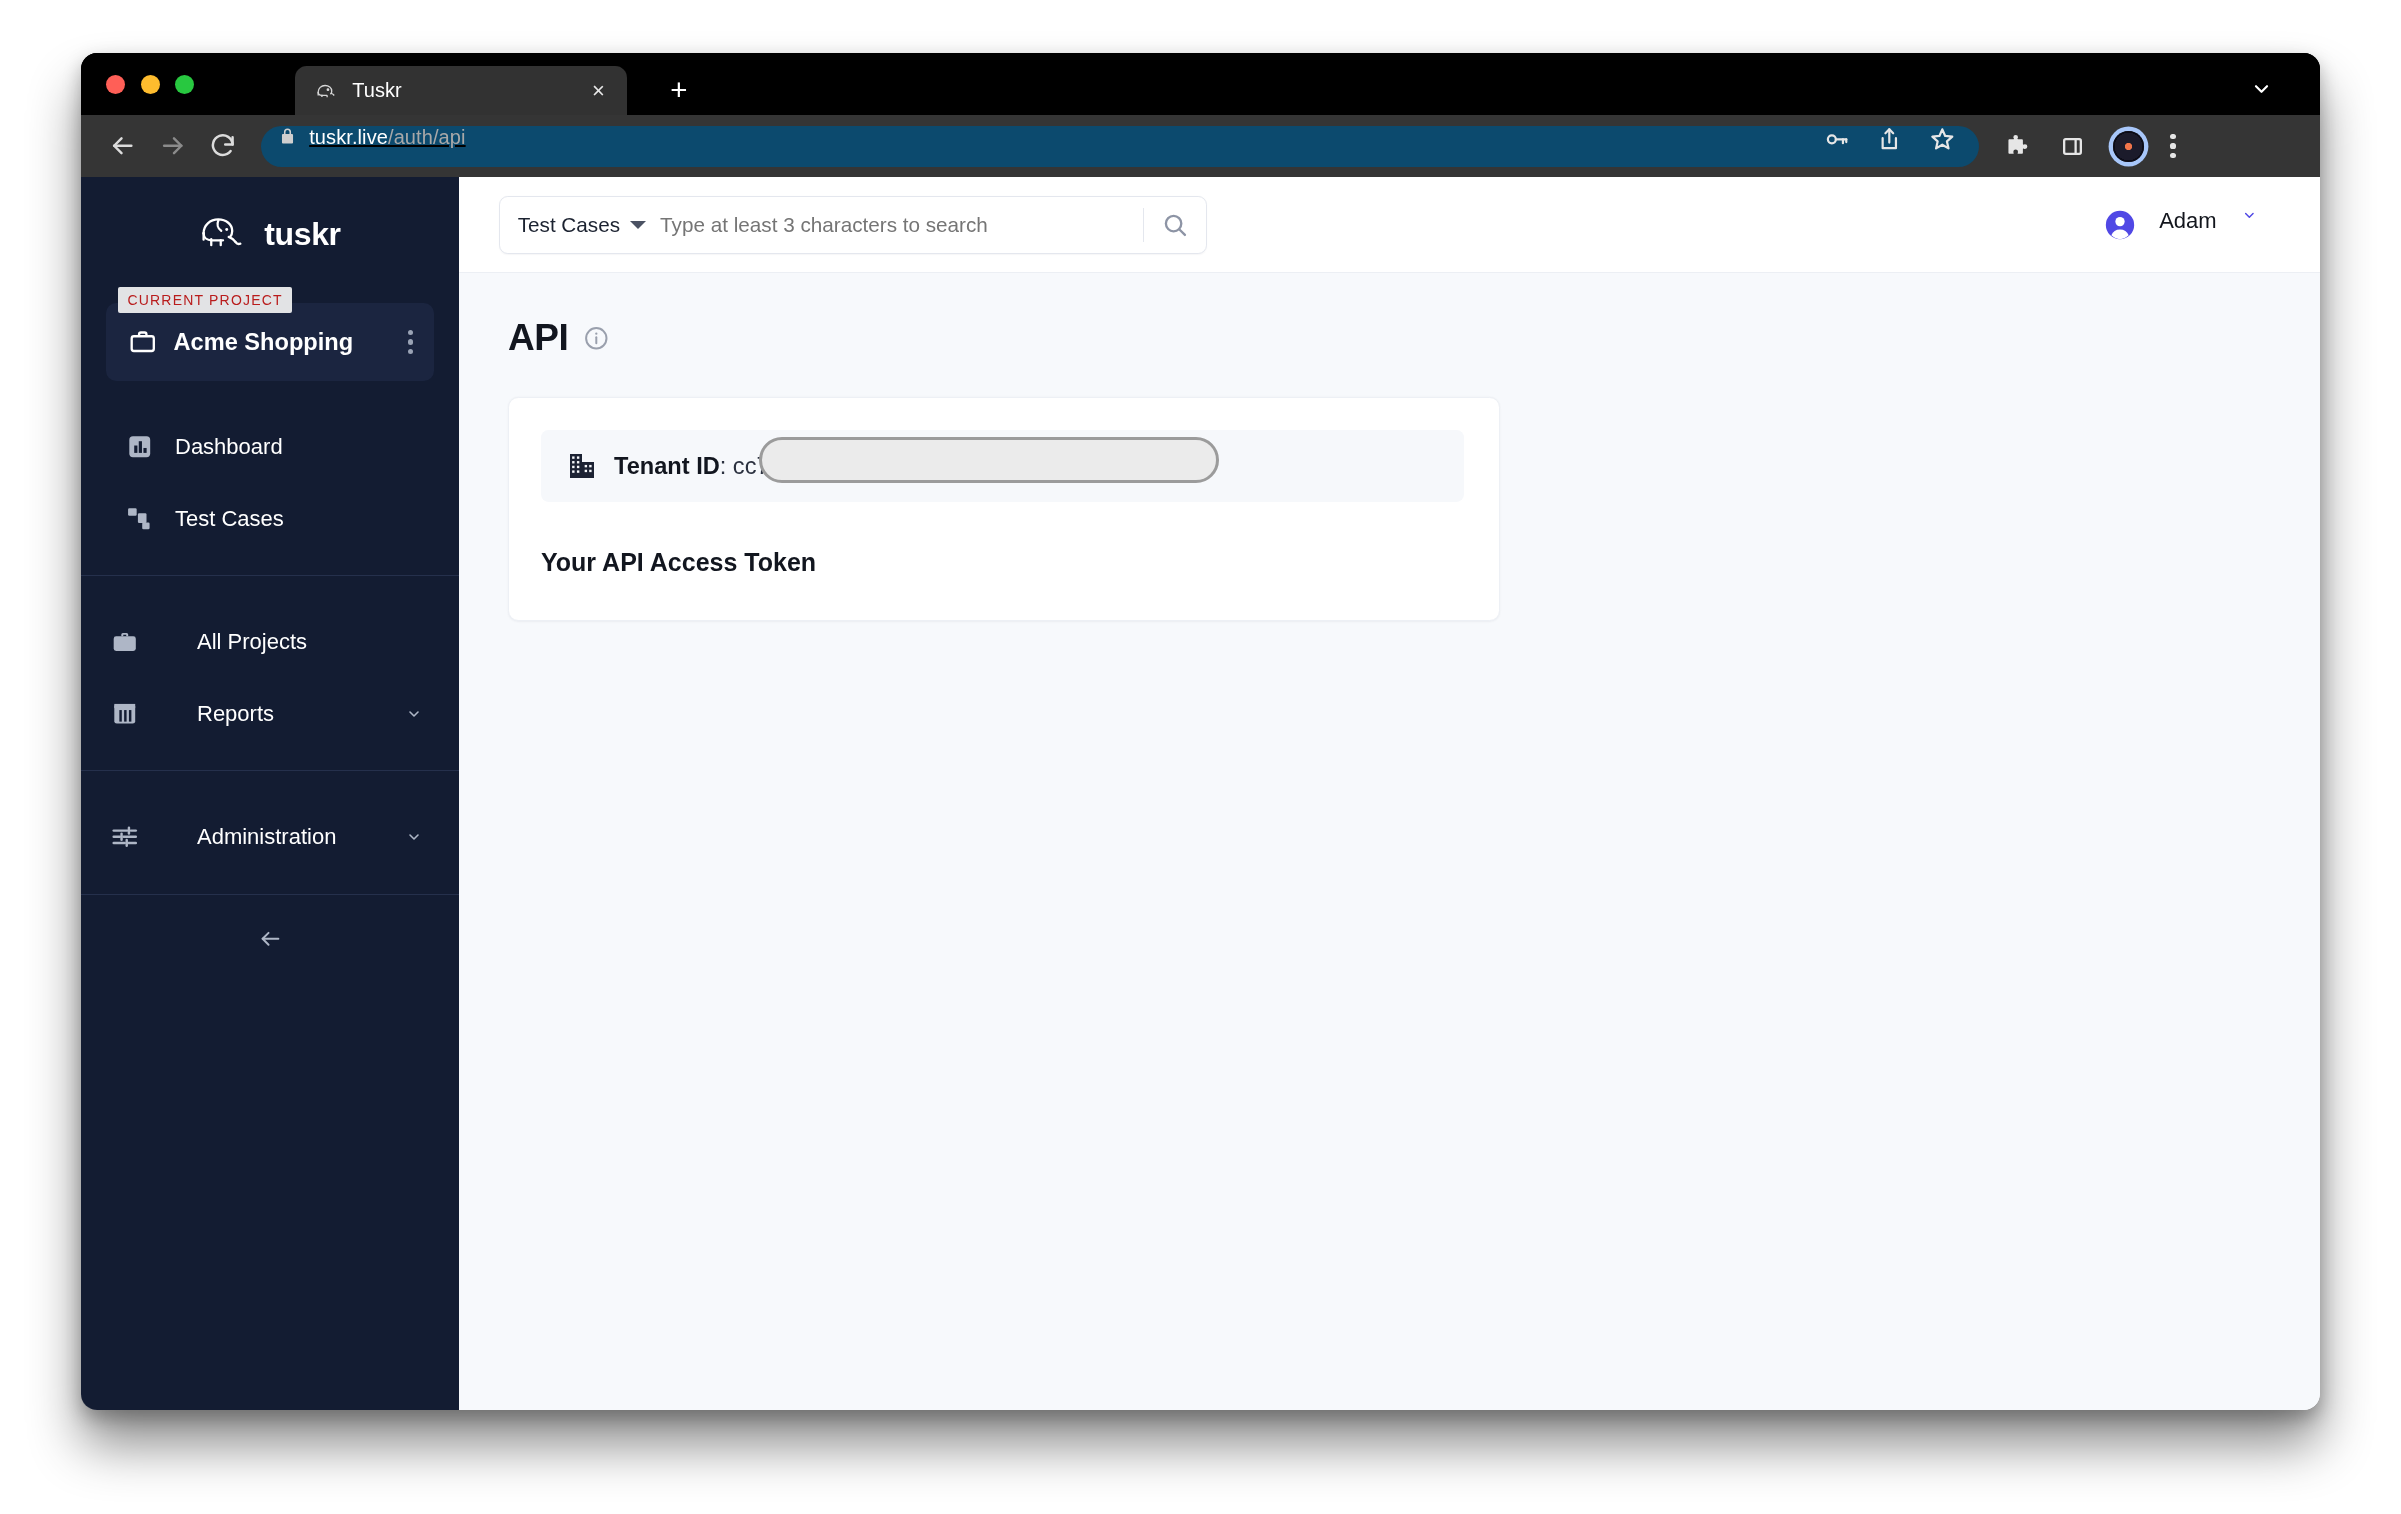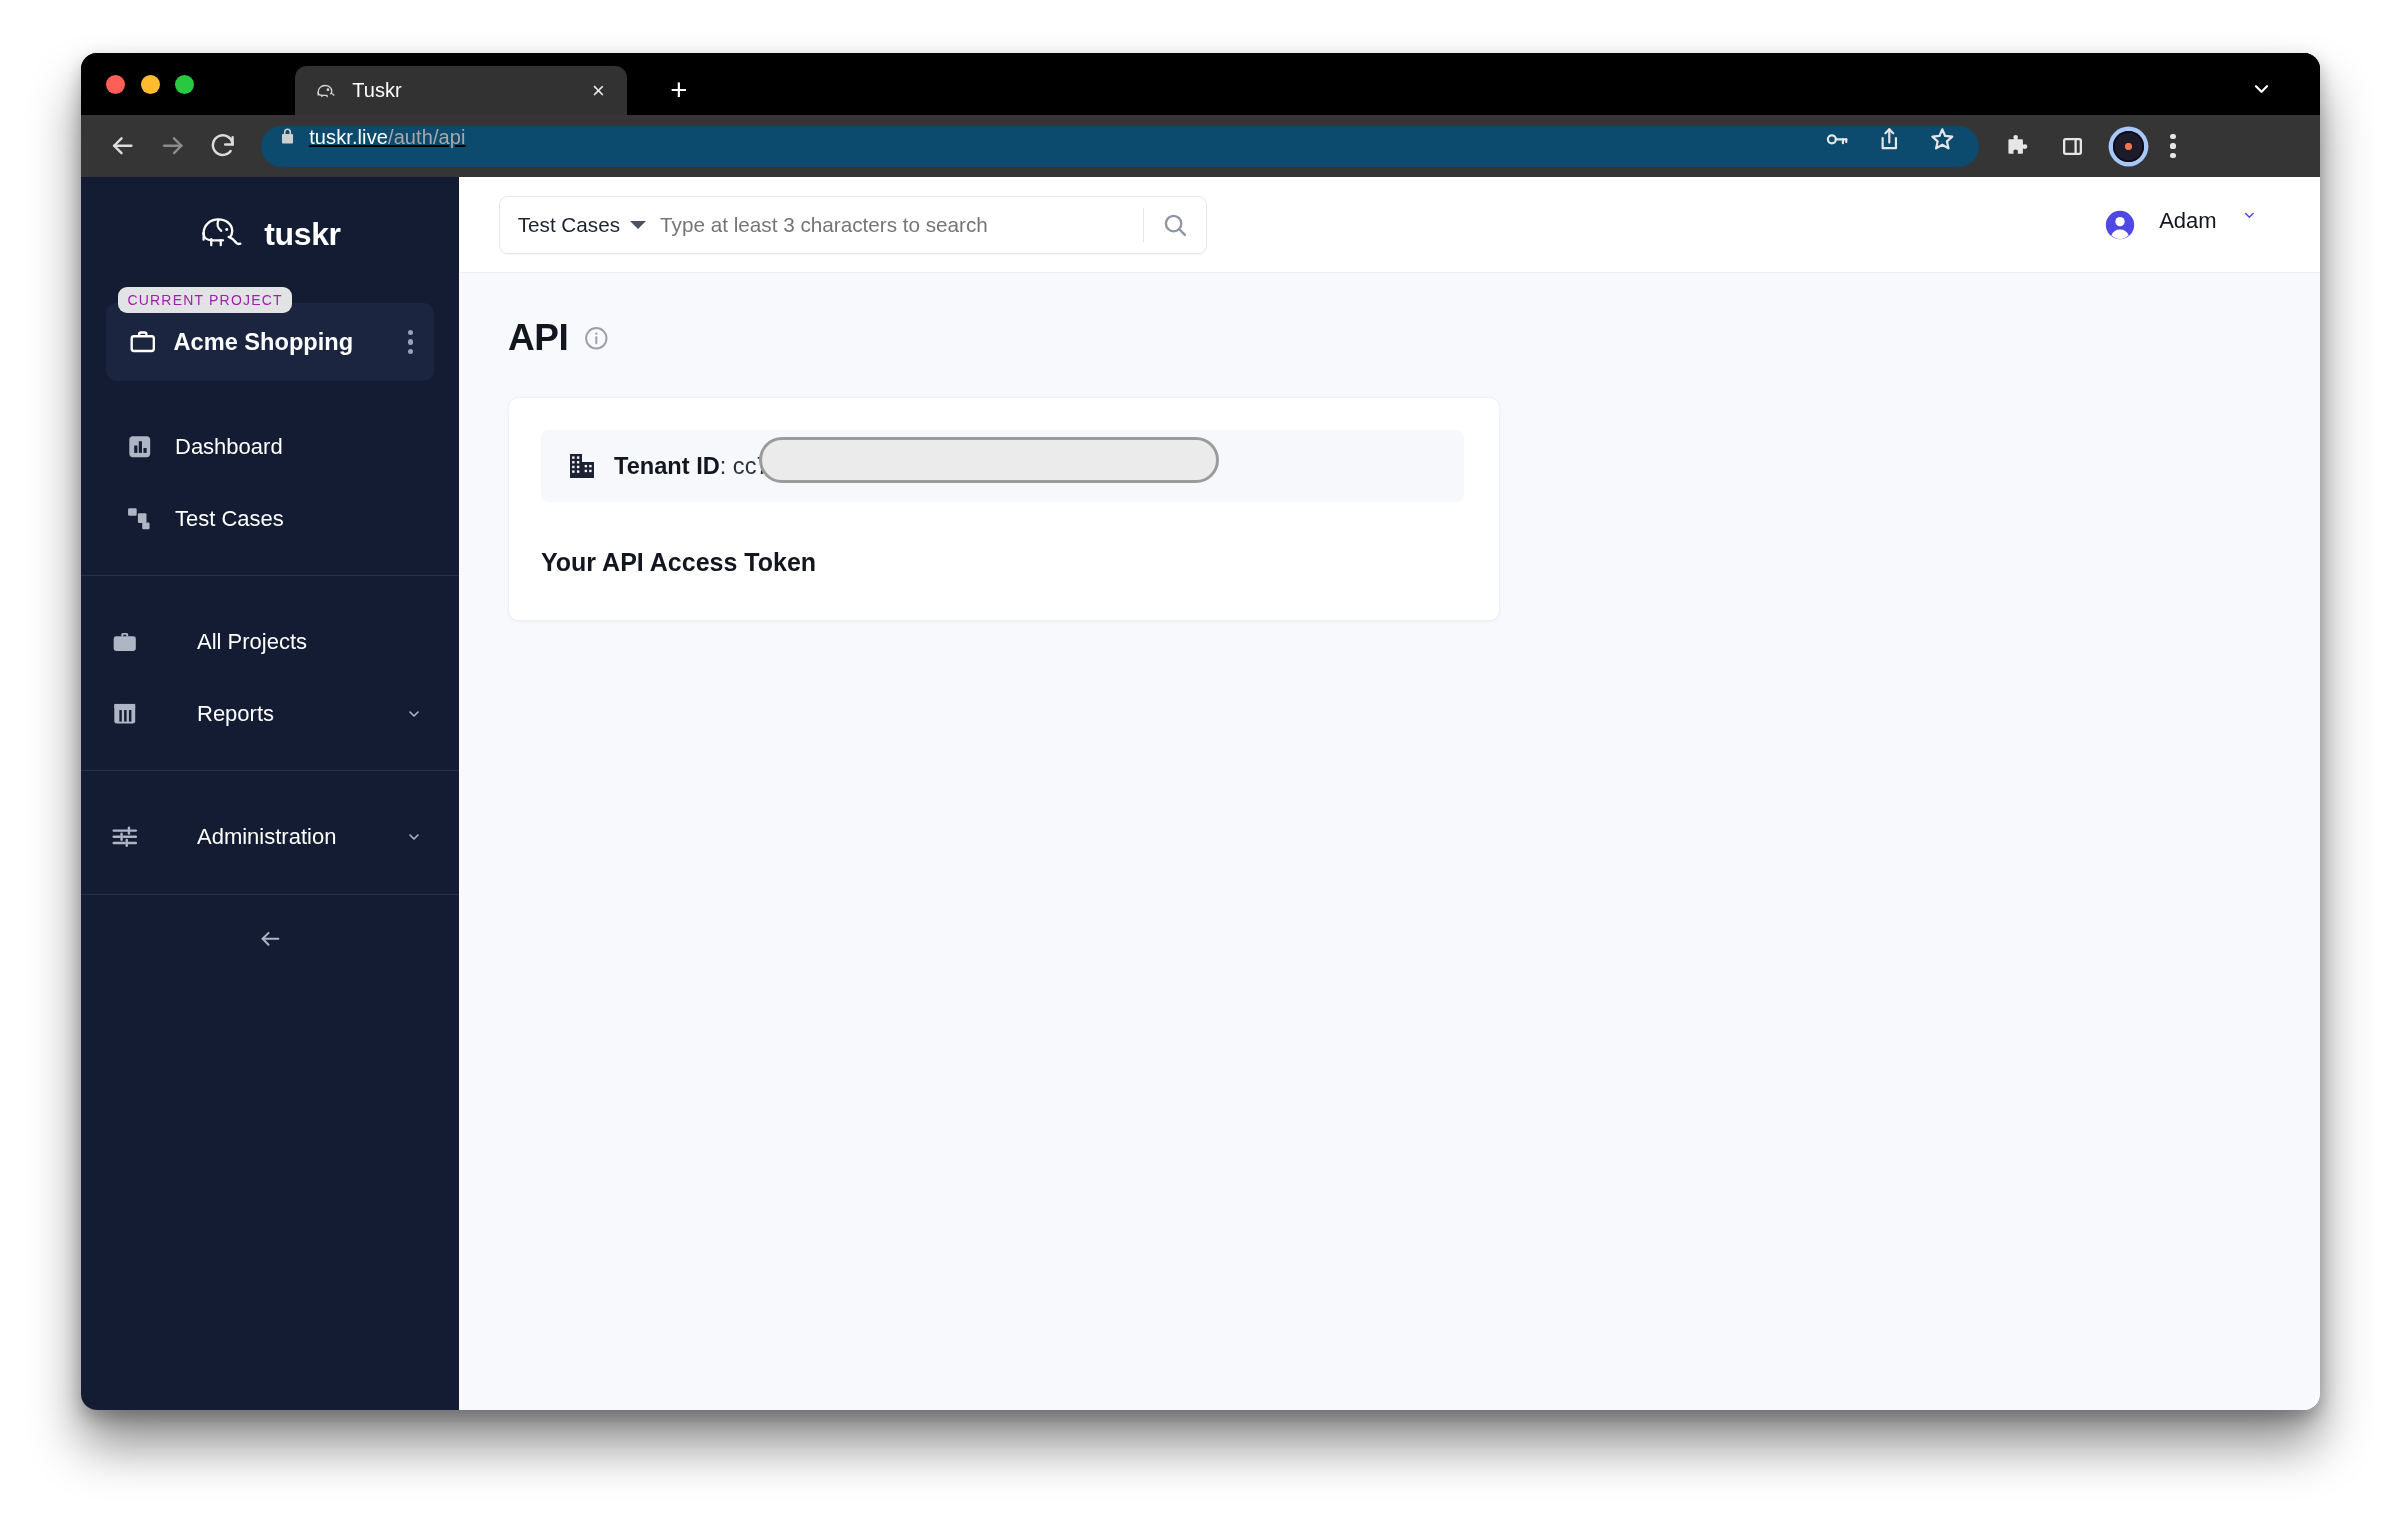--- a/index.html
+++ b/index.html
@@ -194,25 +194,25 @@
     display: flex;
     align-items: center;
     padding: 0 20.7px 0 22px;
     box-sizing: border-box;
   }
   .project-badge {
     position: absolute;
     top: -16px;
     left: 11.8px;
     background: #e2e3e5;
-    color: #a21caf;
+    color: #b91c1c;
     font-size: 14px;
     letter-spacing: 1.2px;
     padding: 5.2px 9.6px 4.4px 9.6px;
-    border-radius: 9px;
+    border-radius: 2px;
     font-weight: 500;
     white-space: nowrap;
   }
   .project-icon { width: 29.5px; height: 29.5px; color: #ffffff; flex: none; }
   .project-name {
     color: #ffffff;
     font-size: 23.6px;
     font-weight: bold;
     margin-left: 16px;
     flex: 1;

